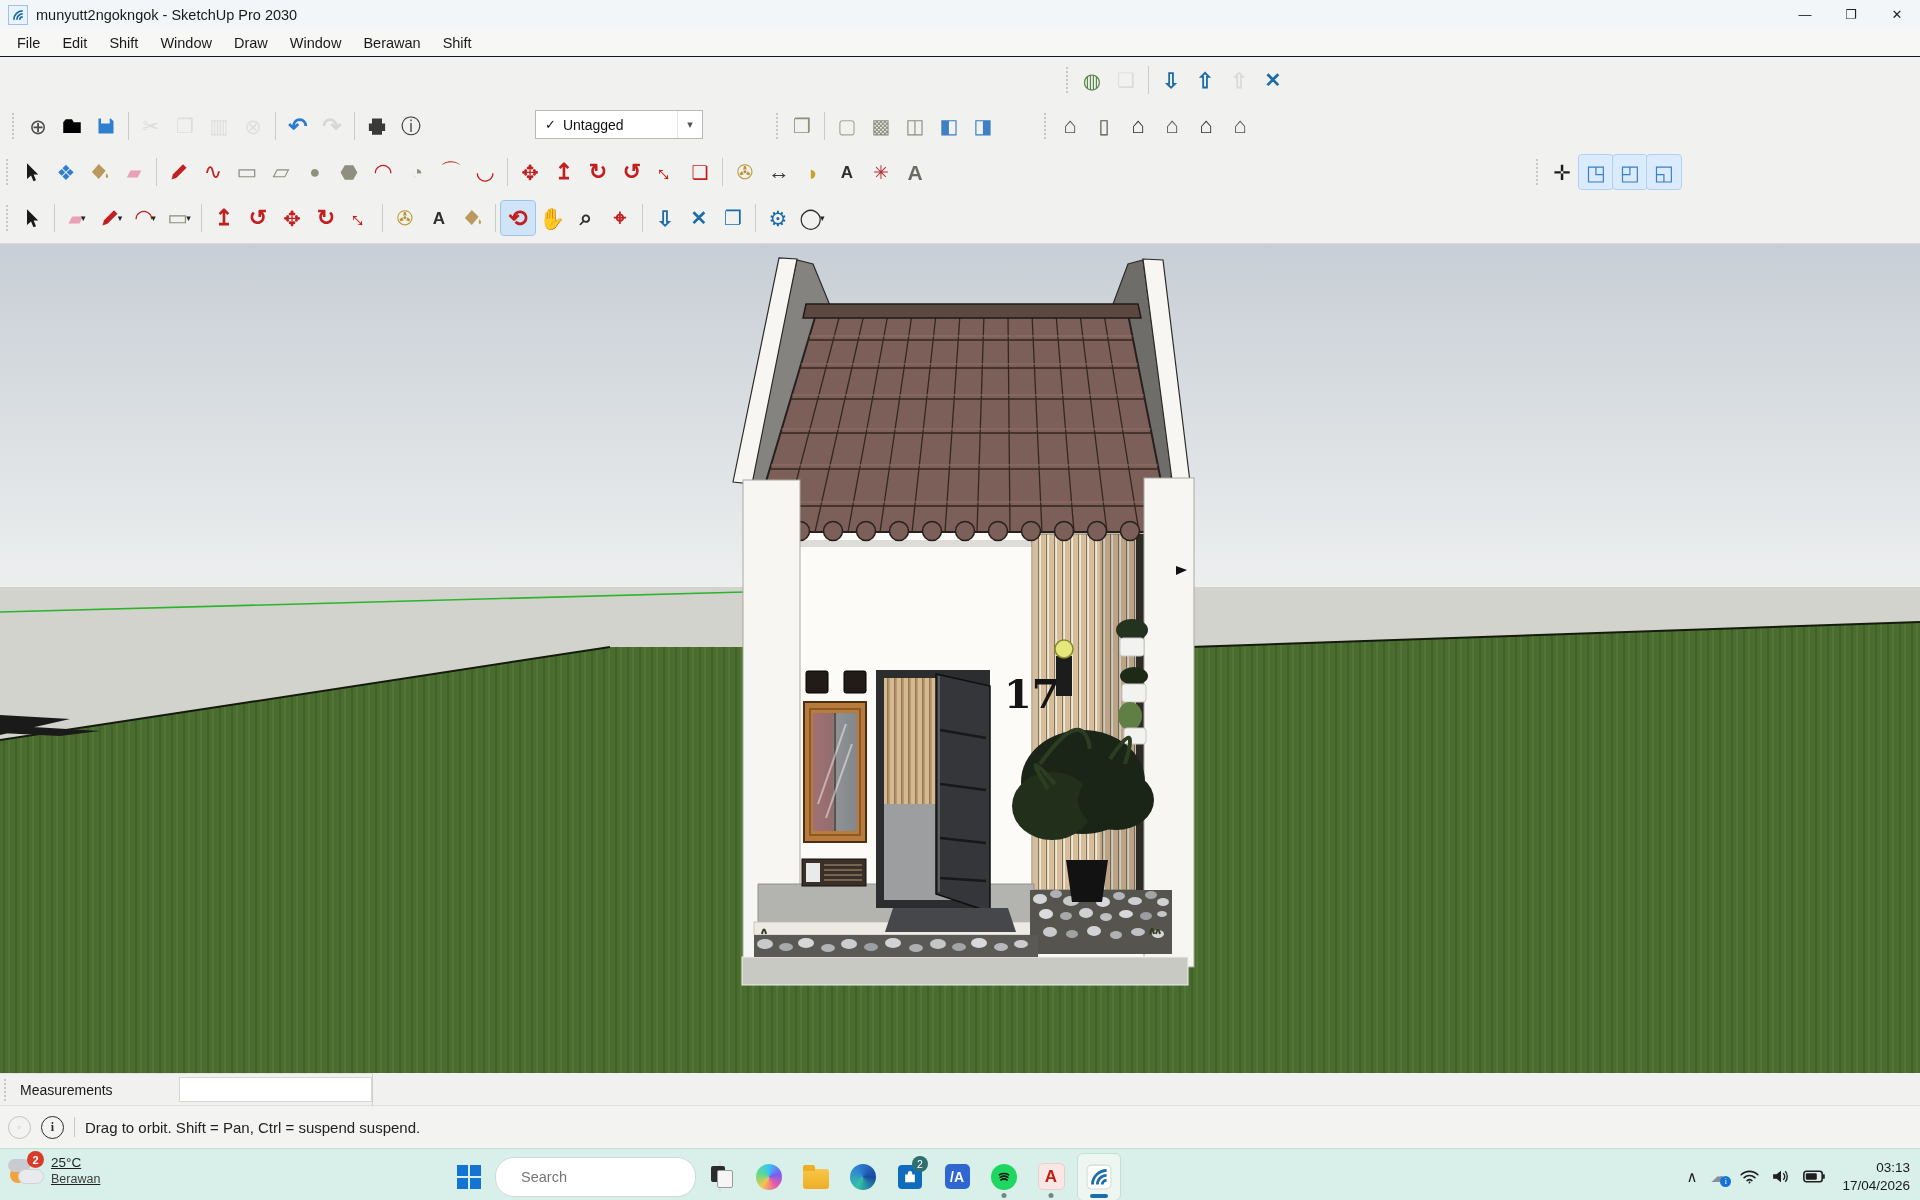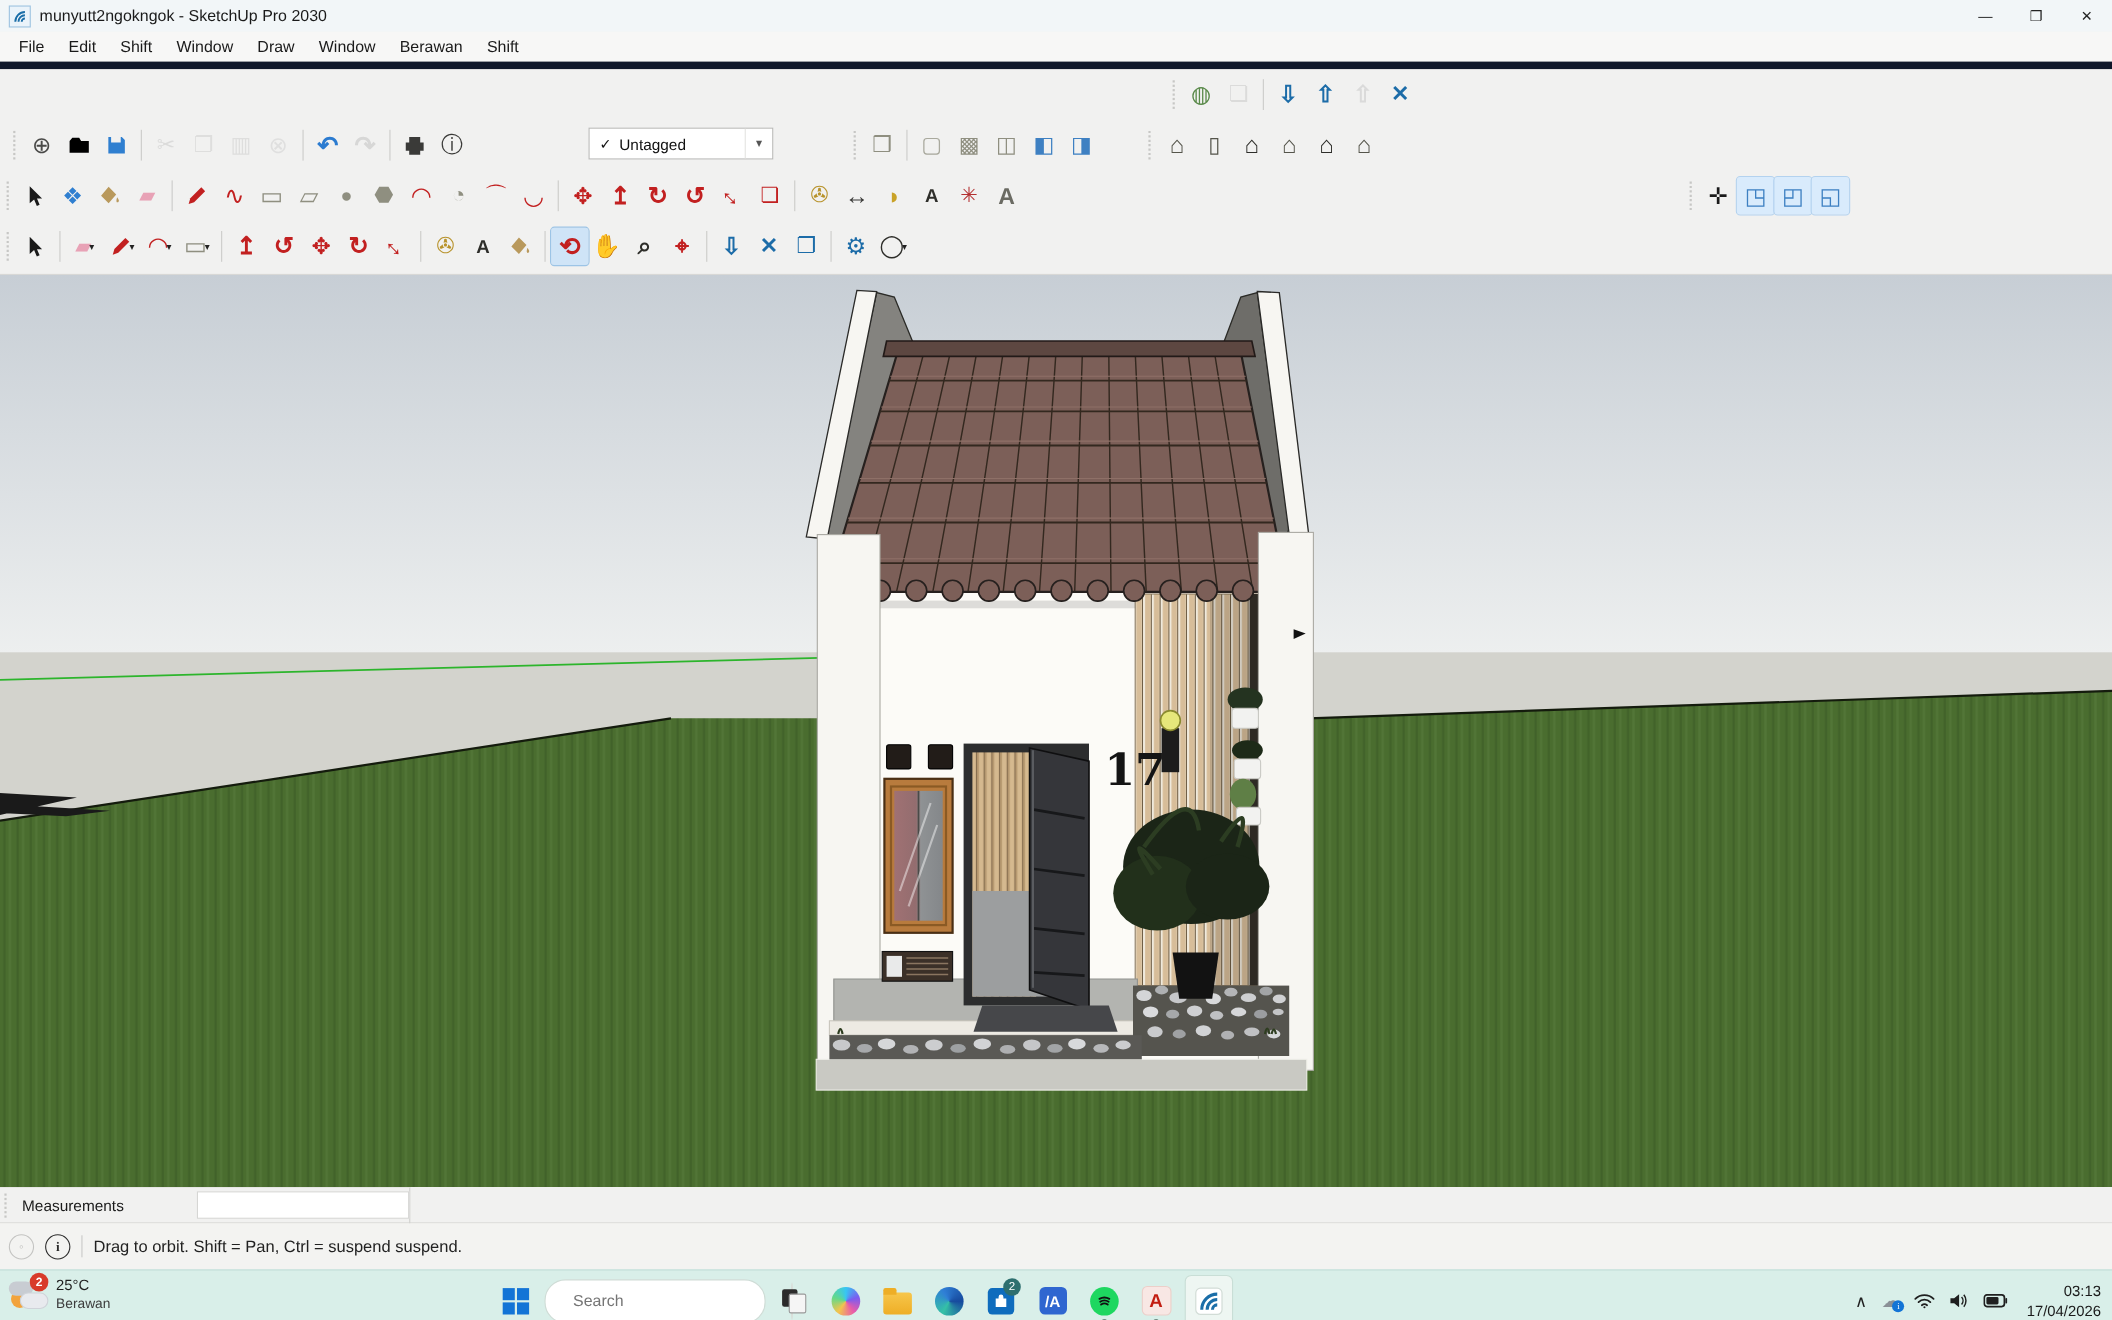--- a/index.html
+++ b/index.html
@@ -4,21 +4,21 @@
 <style>
   html,body{margin:0;padding:0;}
   body{width:1920px;height:1200px;overflow:hidden;background:#f0f0ef;
        font-family:"Liberation Sans",sans-serif;color:#1a1a1a;-webkit-font-smoothing:antialiased;}
   
   .titlebar{height:29px;background:#f2f6f8;display:flex;align-items:center;padding-left:8px;gap:8px;font-size:14.5px;}
   .app-logo{width:18px;height:18px;display:flex;align-items:center;justify-content:center;border:1px solid #9ec3e0;background:#eaf3fa;}
   .win-btns{margin-left:auto;display:flex;height:100%;}
   .win-btn{width:46px;height:100%;display:flex;align-items:center;justify-content:center;font-size:13px;color:#222;}
   
-  .menubar{height:27px;background:#f7f7f6;display:flex;align-items:center;padding-left:6px;font-size:14.5px;border-bottom:7px solid #0f172a;}
+  .menubar{height:27px;background:#f7f7f6;display:flex;align-items:center;padding-left:6px;font-size:14.5px;border-bottom:1px solid #0f172a;}
   .menu-item{padding:4px 11px;cursor:default;}
   
   .toolbars{position:relative;height:186px;background:#f1f1f0;border-bottom:1px solid #d8d8d6;}
   .trow{position:absolute;display:flex;align-items:center;height:40px;}
   .trow::before{content:"";border-left:2px dotted #c7c7c5;height:26px;margin-right:7px;}
   .tbtn{width:34px;height:34px;display:flex;align-items:center;justify-content:center;border-radius:3px;flex:none;}
   .tbtn .glyph{font-size:19px;line-height:1;display:flex;align-items:center;justify-content:center;}
   .tbtn.active{background:#cfe4f7;outline:1px solid #9cc4e6;}
   .tbtn.disabled .glyph{opacity:.42;filter:grayscale(1);}
   .tsep{width:1px;height:28px;background:#cbcbc9;margin:0 5px;flex:none;}
@@ -49,21 +49,21 @@
   .sb-circ.dark{border:1.6px solid #2b2b2b;color:#2b2b2b;font-family:"Liberation Serif",serif;font-weight:bold;}
   .sb-sep{width:1px;height:20px;background:#c9c9c7;}
   
   .taskbar{height:55px;background:#d9efe9;border-top:1px solid #c2ded7;position:relative;display:flex;align-items:center;}
   .tk-weather{position:absolute;left:8px;top:4px;display:flex;align-items:center;gap:7px;}
   .wicon{position:relative;width:36px;height:36px;}
   .w-sun{position:absolute;left:2px;top:14px;width:16px;height:16px;border-radius:50%;background:#f2a33c;}
   .w-cloud{position:absolute;left:0px;top:6px;width:22px;height:13px;border-radius:8px;background:#c8ccd2;}
   .w-cloud2{position:absolute;left:10px;top:16px;width:24px;height:13px;border-radius:8px;background:#e8eaee;border:1px solid #cfd3d9;}
   .w-badge{position:absolute;right:0;top:-2px;width:17px;height:17px;border-radius:50%;background:#d83b2a;color:#fff;font-size:11px;display:flex;align-items:center;justify-content:center;font-weight:bold;}
-  .wtxt{font-size:13.5px;line-height:1.25;color:#1f1f1f;}
+  .wtxt{font-size:13.5px;line-height:1.25;color:#1f1f1f;text-decoration:underline;}
   .wtxt .sub{color:#3c3c3c;font-size:12.5px;}
   .tk-center{position:absolute;left:448px;top:0;height:55px;display:flex;align-items:center;gap:5px;}
   .tk-ico{width:42px;height:46px;border-radius:6px;display:flex;align-items:center;justify-content:center;position:relative;flex:none;}
   .start-grid{width:24px;height:24px;display:grid;grid-template-columns:11px 11px;grid-template-rows:11px 11px;gap:2px;}
   .start-grid div{background:#1374d6;}
   .search-pill{width:182px;height:38px;background:#fff;border:1px solid #cfdcd6;border-radius:19px;display:flex;align-items:center;padding:0 3px 0 14px;gap:9px;}
   .search-pill input{border:none;outline:none;flex:1;font-size:14.5px;background:transparent;font-family:"Liberation Sans",sans-serif;color:#333;}
   .pill-art{width:32px;height:32px;border-radius:50%;background:radial-gradient(circle at 38% 35%,#9a7a4a 0 28%,#5d7a3c 55%,#2c4a28 100%);border:1px solid #d8d8d4;}
   .sq2{position:relative;width:22px;height:22px;}
   .sq2 .a{position:absolute;left:0;top:0;width:14px;height:16px;background:#2b2b2b;border-radius:2px;}

